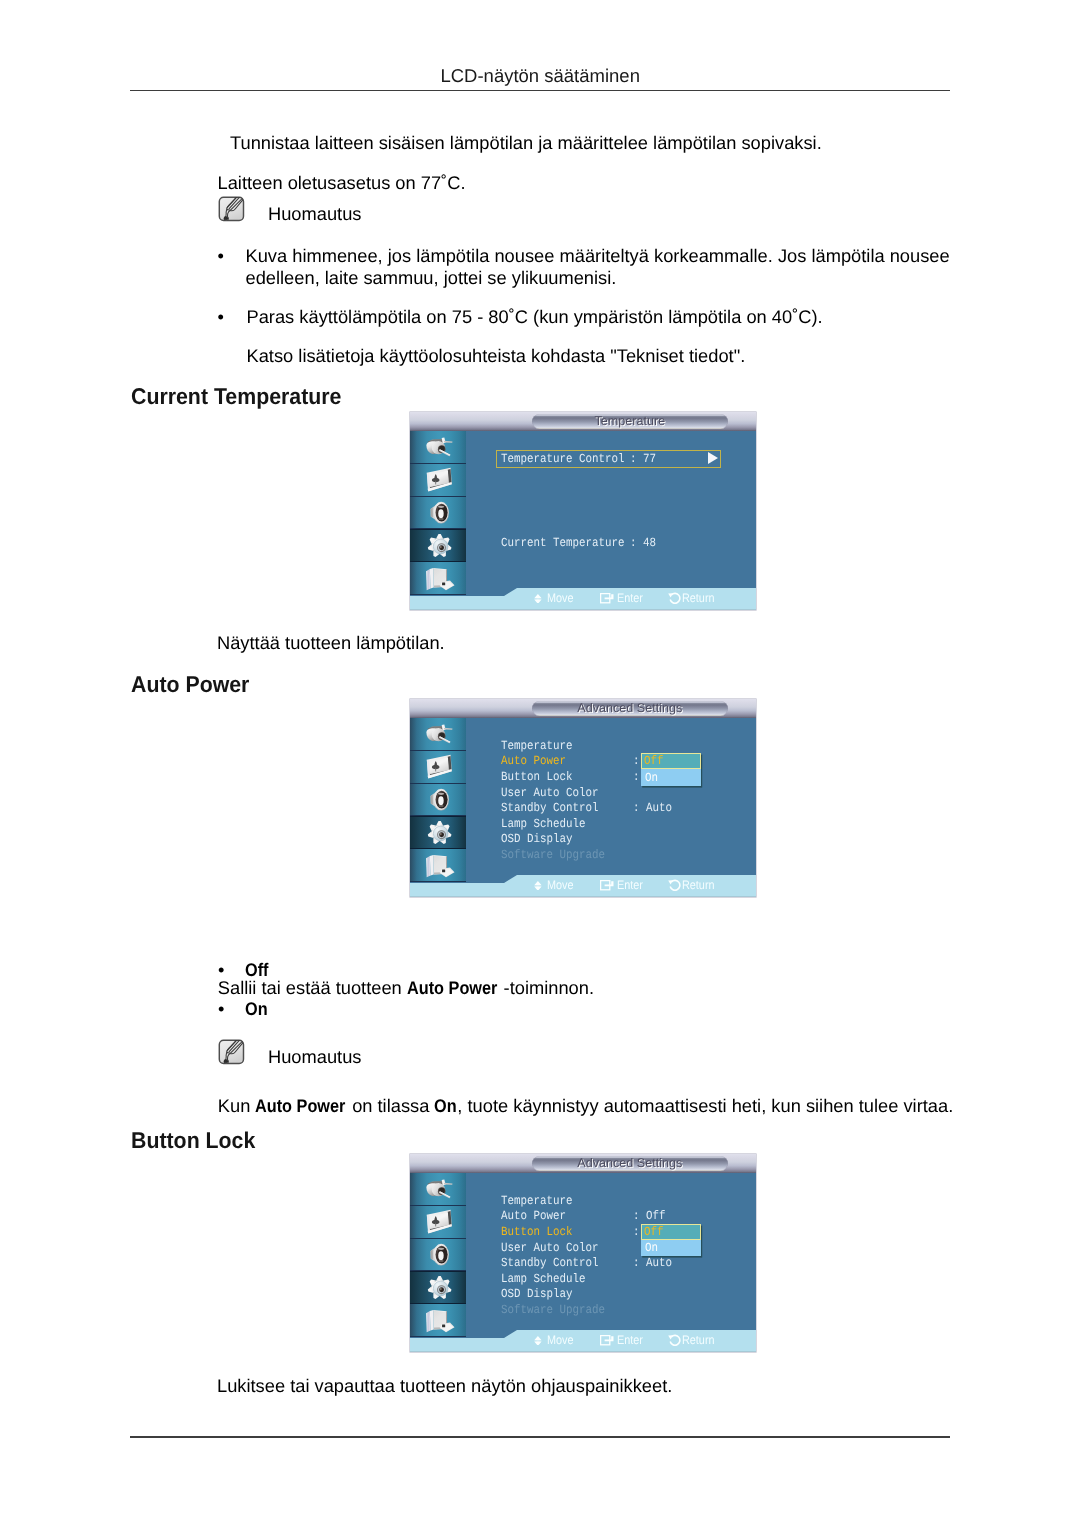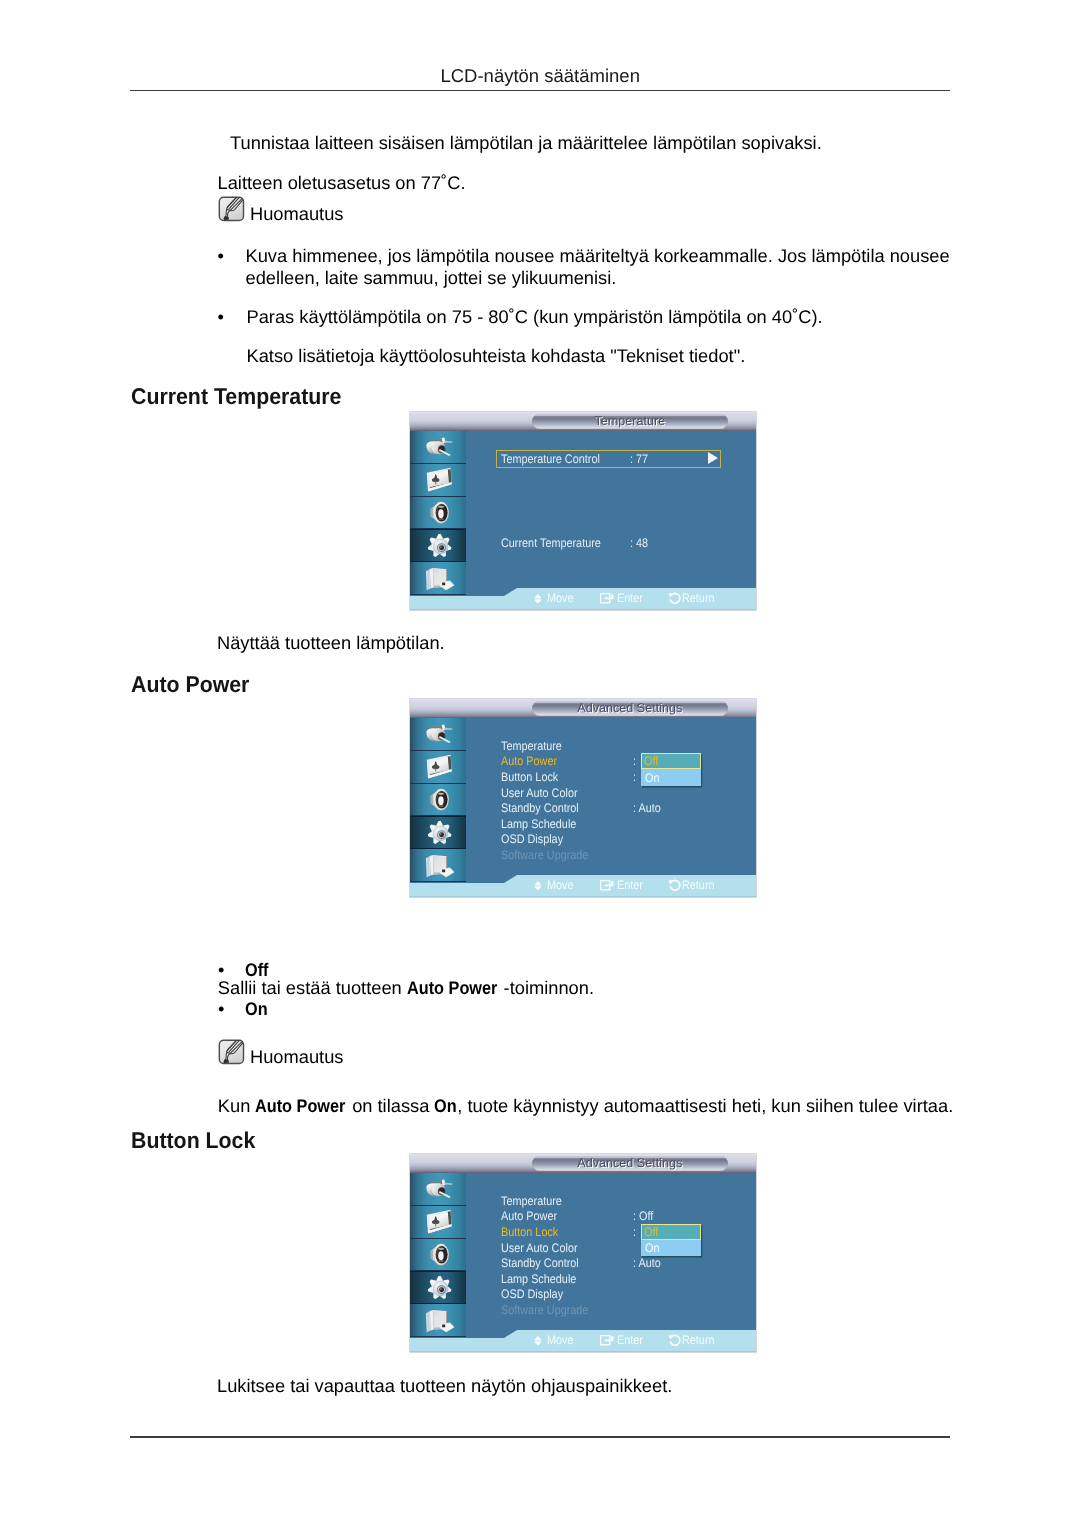--- a/index.html
+++ b/index.html
@@ -13,21 +13,21 @@
   .foot-rule{position:absolute;left:130.3px;top:1436.2px;width:819.8px;height:1.6px;background:#3d3d3d;}
 
   
   .p{position:absolute;font-size:18.3px;color:#000;line-height:22px;white-space:nowrap;}
   .h2{position:absolute;font-size:22.8px;font-weight:bold;color:#151515;
       transform:scaleX(0.935);transform-origin:left top;white-space:nowrap;}
   .bullet{position:absolute;font-size:18.3px;line-height:22px;}
   .bullet .dot{position:absolute;left:0;top:0;}
   .bullet .txt{display:block;margin-left:29px;white-space:nowrap;}
   .bullet .txt.multi{white-space:pre;margin-left:28px;}
-  .note{position:absolute;display:flex;align-items:flex-start;gap:5px;}
+  .note{position:absolute;display:flex;align-items:flex-start;gap:23px;}
   .note-label{font-size:18.3px;color:#000;line-height:1;padding-top:9px;}
   .b{font-weight:bold;display:inline-block;transform:scaleX(0.89);transform-origin:left center;}
 
   
   .osd{position:absolute;width:346px;height:198px;overflow:hidden;
        box-shadow:0 0 0 0.6px rgba(120,120,150,0.5);}
   .osd-title{position:absolute;left:0;top:0;width:346px;height:19px;
        background:linear-gradient(to bottom,#e0e0ec 0%,#d8d8e5 20%,#ced1de 42%,#b9bdd0 62%,#9a9aaf 80%,#7c7c90 92%,#5c5c70 100%);}
   .osd-pill{position:absolute;left:122.1px;top:2.3px;width:195.5px;height:14.6px;border-radius:7.5px;
        background:linear-gradient(to bottom,#e2e4ef 0%,#c6c9d8 9%,#83879a 17%,#73778b 26%,
@@ -47,21 +47,21 @@
        border-top:1.3px solid #0d2034;border-bottom:1.3px solid #0d2034;}
   .osd-side-cell svg{width:32px;height:25px;overflow:visible;margin-left:4px;}
   .osd-side{overflow:visible;}
   .osd-bottom{position:absolute;left:0;bottom:0;width:346px;height:22px;
        background:#b4e0ee;border-bottom:1.6px solid #a6c9d6;box-sizing:border-box;
        clip-path:polygon(0 8px, 94px 8px, 107px 0, 346px 0, 346px 22px, 0 22px);}
   .osd-hint{position:absolute;bottom:1.6px;height:20px;display:flex;align-items:center;
        font-size:12.4px;color:#f4fdff;}
   .osd-hint span{display:inline-block;transform:scaleX(0.875);transform-origin:left center;}
   .osd-hint-ico{position:absolute;bottom:1.6px;height:20px;display:flex;align-items:center;}
-  .osd-menu{position:absolute;left:55px;top:0;right:0;bottom:0;}
+  .osd-menu{position:absolute;left:55px;top:0;right:0;bottom:0;font-family:Liberation Mono, monospace;}
   .mi{position:absolute;font-size:12.4px;color:#e4eef6;white-space:nowrap;
       transform:scaleX(0.875);transform-origin:left top;}
   .mi.sel{color:#f0b81c;}
   .mi.dim{color:#6d96b4;}
   .val{position:absolute;font-size:12.4px;color:#e4eef6;white-space:nowrap;
       transform:scaleX(0.875);transform-origin:left top;}
   .boxrow{position:absolute;border:1px solid #c2b348;box-sizing:border-box;}
   .tri{position:absolute;width:0;height:0;border-style:solid;}
   .dd{position:absolute;width:60px;box-shadow:1.2px 1.6px 0 rgba(16,48,40,0.55);}
   .dd-opt{height:16.6px;font-size:12.4px;color:#fdfdfd;box-sizing:border-box;

